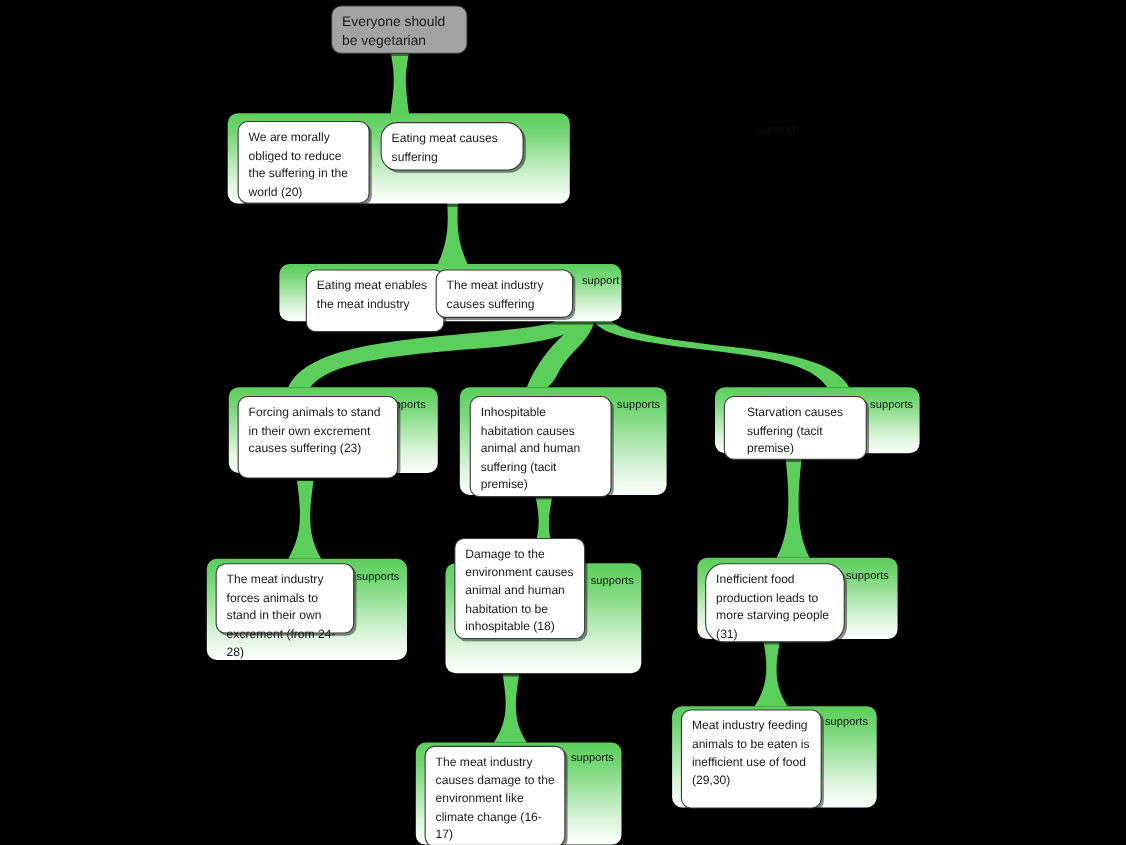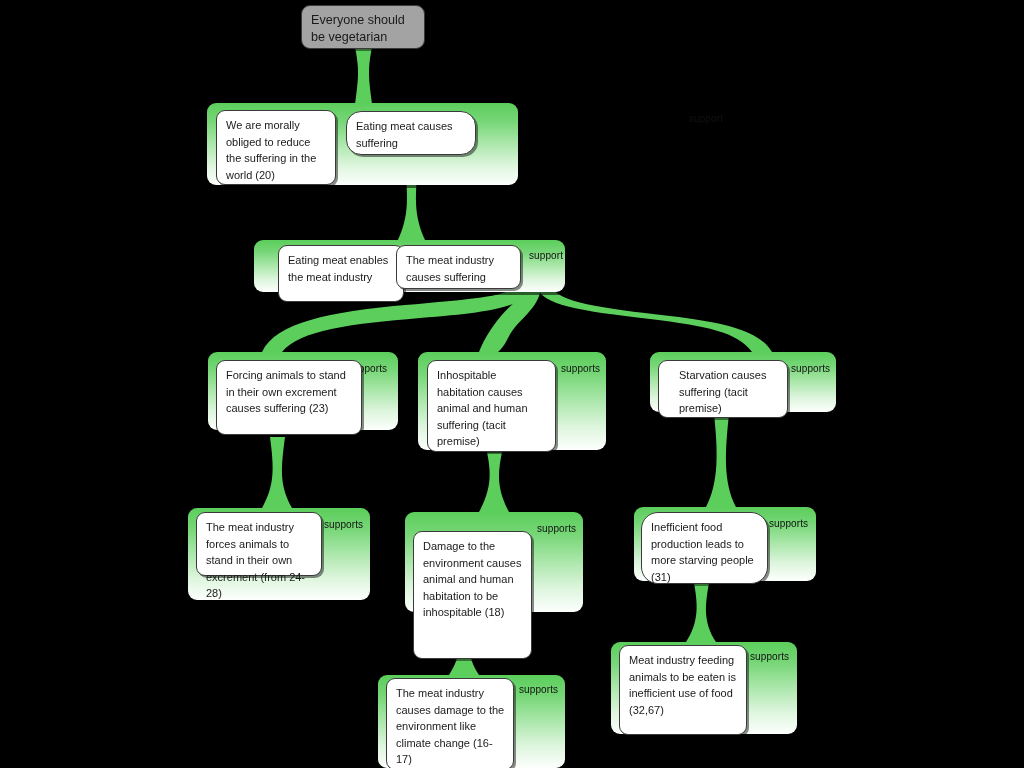--- a/index.html
+++ b/index.html
@@ -130,21 +130,21 @@
   <div class="group" style="left:188px;top:508px;width:182px;height:92px;">
     <span class="reltag" style="left:136px;top:11px;">supports</span>
   </div>
   <div class="card shadow" style="left:196px;top:512px;width:126px;height:64px;">
     <span class="txt">The meat industry forces animals to stand in their own excrement (from 24-28)</span>
   </div>
 
   <div class="group" style="left:405px;top:512px;width:178px;height:100px;">
     <span class="reltag" style="left:132px;top:11px;">supports</span>
   </div>
-  <div class="card shadow" style="left:413px;top:531px;width:119px;height:128px;">
+  <div class="card shadow" style="left:413px;top:489px;width:119px;height:92px;">
     <span class="txt">Damage to the environment causes animal and human habitation to be inhospitable (18)</span>
   </div>
 
   <div class="group" style="left:634px;top:507px;width:182px;height:74px;">
     <span class="reltag" style="left:135px;top:11px;">supports</span>
   </div>
   <div class="card shadow" style="left:641px;top:512px;width:127px;height:72px;border-radius:17px;">
     <span class="txt">Inefficient food production leads to more starving people (31)</span>
   </div>
 
@@ -152,16 +152,16 @@
     <span class="reltag" style="left:141px;top:9px;">supports</span>
   </div>
   <div class="card shadow" style="left:386px;top:678px;width:128px;height:92px;">
     <span class="txt">The meat industry causes damage to the environment like climate change (16-17)</span>
   </div>
 
   <div class="group" style="left:611px;top:642px;width:186px;height:92px;">
     <span class="reltag" style="left:139px;top:9px;">supports</span>
   </div>
   <div class="card shadow" style="left:619px;top:645px;width:128px;height:90px;">
-    <span class="txt">Meat industry feeding animals to be eaten is inefficient use of food (32,67)</span>
+    <span class="txt">Meat industry feeding animals to be eaten is inefficient use of food (29,30)</span>
   </div>
 
 </div>
 
 </body></html>

